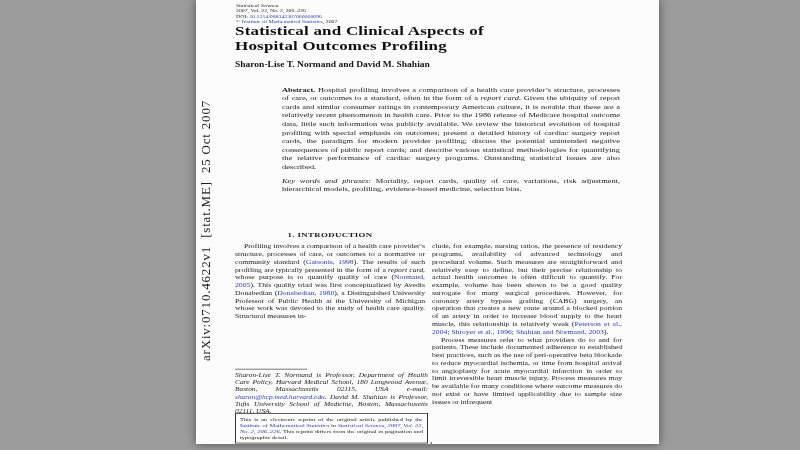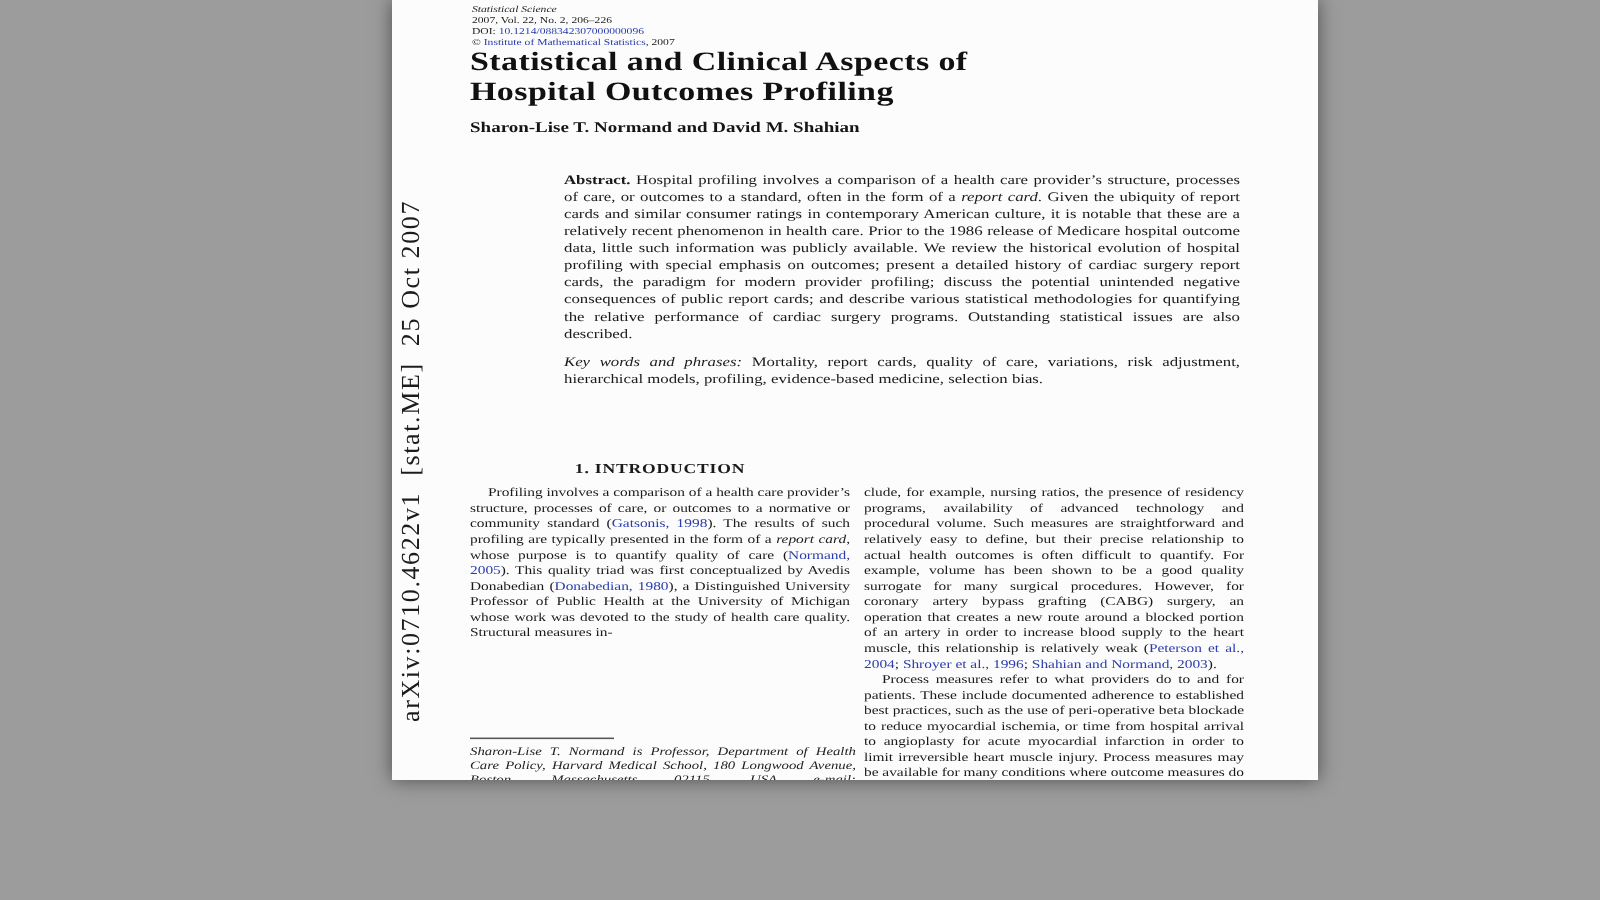--- a/index.html
+++ b/index.html
@@ -1,20 +1,20 @@
 <!DOCTYPE html>
 <html><head>
 <meta charset="utf-8">
 <style>
   * { margin:0; padding:0; box-sizing:border-box; }
   html,body { width:800px; height:450px; overflow:hidden; }
   body { background:#9c9c9c; font-family:"Liberation Serif","DejaVu Serif",serif; color:#1a1a1a; }
   .stage { position:relative; width:800px; height:450px; background:#9c9c9c; }
 
-  .page { position:absolute; left:196px; top:0; width:463px; height:390px;
+  .page { position:absolute; left:196px; top:0; width:463px; height:444px;
           background:#fcfcfc; box-shadow:0 0 9px rgba(0,0,0,.5); overflow:hidden; }
   .page-inner { position:absolute; left:0; top:0; width:463px; height:578px;
                 transform:scale(1,0.778); transform-origin:0 0; }
 
   .lnk { color:#2a3dab; }
   .it  { font-style:italic; }
   .bf  { font-weight:bold; }
 
   .arxiv-stamp { position:absolute; left:52px; top:223px; width:306px; height:15px;
                  transform:rotate(-90deg); transform-origin:center;

